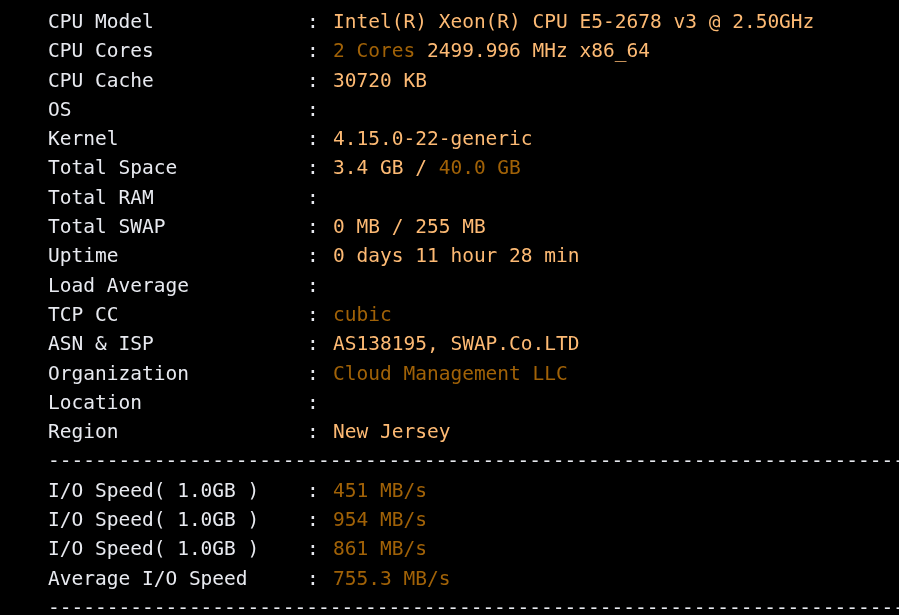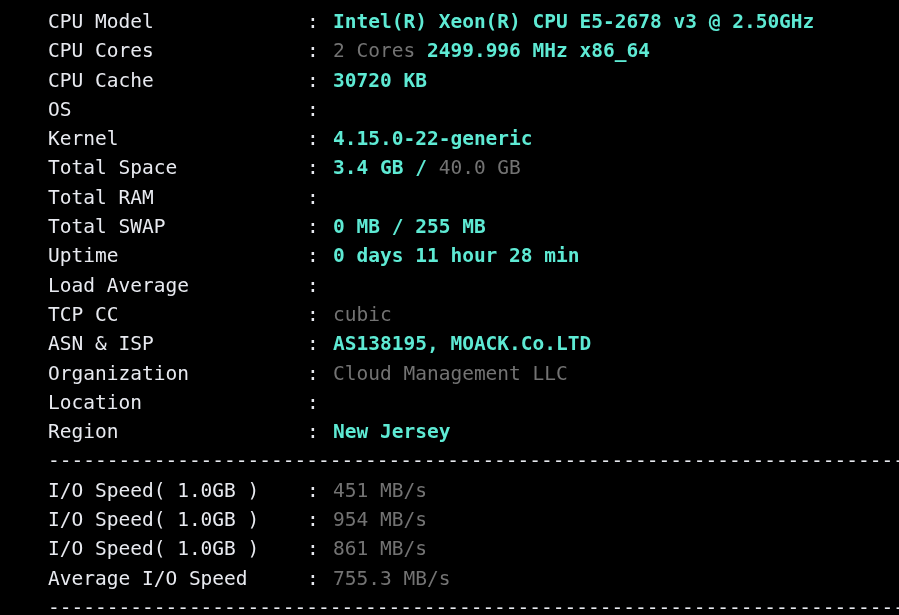--- a/index.html
+++ b/index.html
@@ -53,22 +53,22 @@
     width: 26px;
     min-width: 26px;
   }
 
   .row .value {
     color: #12d7d7;
     flex: 1 1 auto;
     overflow: hidden;
   }
 
-  .cy { color: #5eead4; font-weight: bold; }
-  .ye { color: #737373; }
+  .cy { color: #fdba74; }
+  .ye { color: #a16207; }
 
   
   .divider {
     height: 29.3px;
     line-height: 29.3px;
     font-size: 19.5px;
     color: #e8eaf0;
     white-space: pre;
     overflow: hidden;
     padding-left: 16px;
@@ -90,21 +90,21 @@
       <div class="row"><span class="label">CPU Cores</span><span class="sep">:</span><span class="value"><span class="ye">2 Cores</span><span class="cy"> 2499.996 MHz x86_64</span></span></div>
       <div class="row"><span class="label">CPU Cache</span><span class="sep">:</span><span class="value"><span class="cy">30720 KB</span></span></div>
       <div class="row"><span class="label">OS</span><span class="sep">:</span></div>
       <div class="row"><span class="label">Kernel</span><span class="sep">:</span><span class="value"><span class="cy">4.15.0-22-generic</span></span></div>
       <div class="row"><span class="label">Total Space</span><span class="sep">:</span><span class="value"><span class="cy">3.4 GB / </span><span class="ye">40.0 GB</span></span></div>
       <div class="row"><span class="label">Total RAM</span><span class="sep">:</span></div>
       <div class="row"><span class="label">Total SWAP</span><span class="sep">:</span><span class="value"><span class="cy">0 MB / 255 MB</span></span></div>
       <div class="row"><span class="label">Uptime</span><span class="sep">:</span><span class="value"><span class="cy">0 days 11 hour 28 min</span></span></div>
       <div class="row"><span class="label">Load Average</span><span class="sep">:</span></div>
       <div class="row"><span class="label">TCP CC</span><span class="sep">:</span><span class="value"><span class="ye">cubic</span></span></div>
-      <div class="row"><span class="label">ASN &amp; ISP</span><span class="sep">:</span><span class="value"><span class="cy">AS138195, MOACK.Co.LTD</span></span></div>
+      <div class="row"><span class="label">ASN &amp; ISP</span><span class="sep">:</span><span class="value"><span class="cy">AS138195, SWAP.Co.LTD</span></span></div>
       <div class="row"><span class="label">Organization</span><span class="sep">:</span><span class="value"><span class="ye">Cloud Management LLC</span></span></div>
       <div class="row"><span class="label">Location</span><span class="sep">:</span></div>
       <div class="row"><span class="label">Region</span><span class="sep">:</span><span class="value"><span class="cy">New Jersey</span></span></div>
     </div>
 
   <div class="divider" id="divider-top">------------------------------------------------------------------------------</div>
 
   <div class="section" id="io-section">
       <div class="row"><span class="label">I/O Speed( 1.0GB )</span><span class="sep">:</span><span class="value"><span class="ye">451 MB/s</span></span></div>
       <div class="row"><span class="label">I/O Speed( 1.0GB )</span><span class="sep">:</span><span class="value"><span class="ye">954 MB/s</span></span></div>

